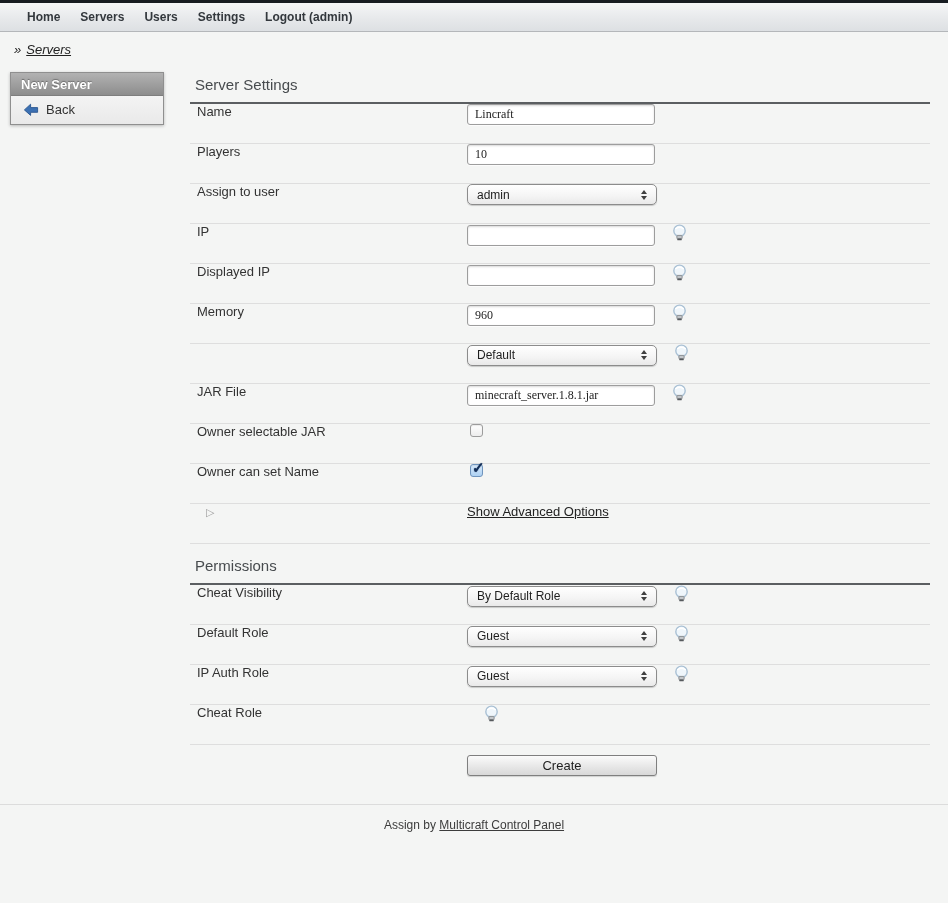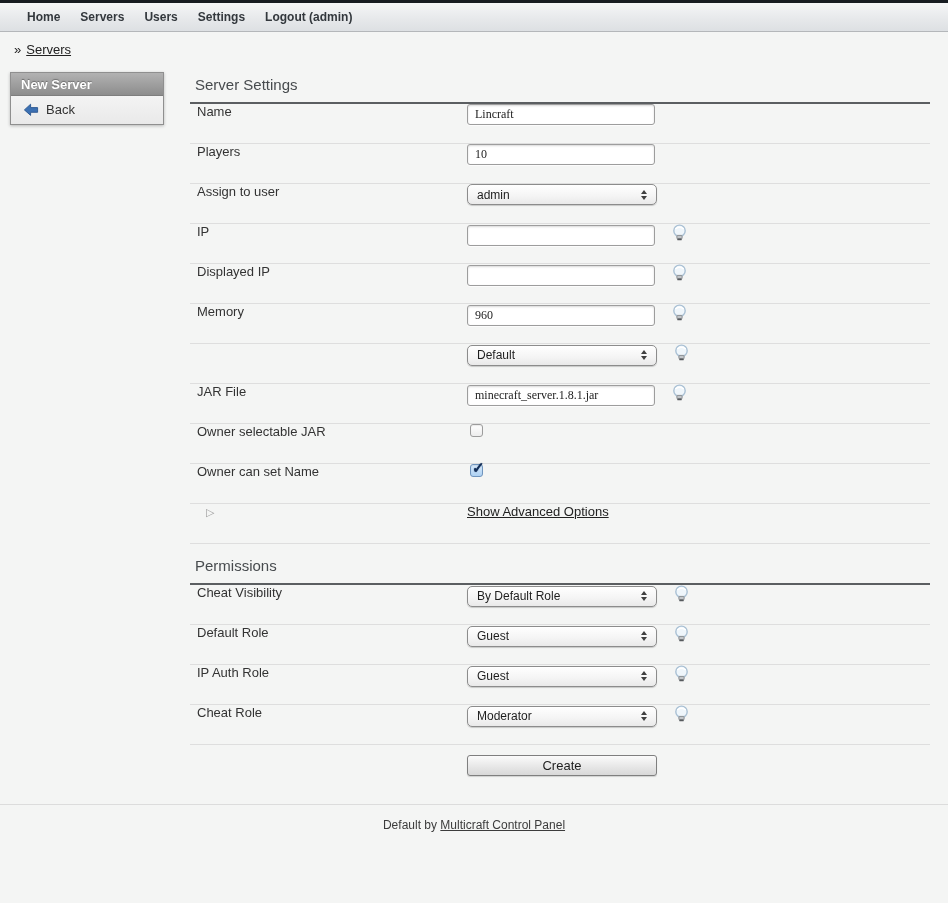--- a/index.html
+++ b/index.html
@@ -15,21 +15,21 @@
     border-bottom:1px solid #b4b7ba;
     padding-left:17px;
   }
   .nav-item {
     display:flex; align-items:center; padding:0 10px;
     font-size:12px; font-weight:bold; color:#33383d;
     text-decoration:none; cursor:pointer;
   }
 
   
-  .breadcrumb { padding:10px 10px 6px 14px; font-size:13px; color:#222; }
+  .breadcrumb { padding:10px 10px 6px 14px; font-size:13px; color:#222;font-style:italic; }
   .breadcrumb a { color:#222; text-decoration:underline; cursor:pointer; }
   .breadcrumb .sep { margin-right:5px; }
 
   
   .content { position:relative; }
 
   
   .side-box {
     position:absolute; left:10px; top:9px; width:154px;
     border:1px solid #8f8f8f; border-radius:0;
@@ -358,43 +358,36 @@
               <rect x="5.9" y="11.4" width="5.2" height="3.4" rx="0.6" fill="#c2c6ca" stroke="#84888c" stroke-width="0.9"></rect>
               <rect x="6.3" y="14.6" width="4.4" height="1.7" rx="0.5" fill="#55595d"></rect>
             </svg>
           </span>
         </div>
       </div>
 
       <div class="row">
         <div class="row-label">Cheat Role</div>
         <div class="row-control">
-          <div class="select">
-            <span>Moderator</span>
-            <span class="stepper">
-                <span class="tri-up"></span>
-                <span class="tri-down"></span>
-              </span>
-          </div>
           <span class="bulb">
             <svg width="17" height="18" viewBox="0 0 17 18">
               <circle cx="8.5" cy="6.8" r="5.7" fill="#eff6fb" stroke="#a9c0d4" stroke-width="1.4"></circle>
               <path d="M4.8 4.6 Q8.5 2.0 12.2 4.6" fill="none" stroke="#ffffff" stroke-width="1.6" stroke-linecap="round"></path>
               <rect x="5.9" y="11.4" width="5.2" height="3.4" rx="0.6" fill="#c2c6ca" stroke="#84888c" stroke-width="0.9"></rect>
               <rect x="6.3" y="14.6" width="4.4" height="1.7" rx="0.5" fill="#55595d"></rect>
             </svg>
           </span>
         </div>
       </div>
 
       <div class="create-row">
         <button class="create-btn">Create</button>
       </div>
 
     </div>
   </div>
 
   <div class="footer">
-    <span>Default by</span>
+    <span>Assign by</span>
     <a>Multicraft Control Panel</a>
   </div>
 
 </div>
 
 </body></html>

